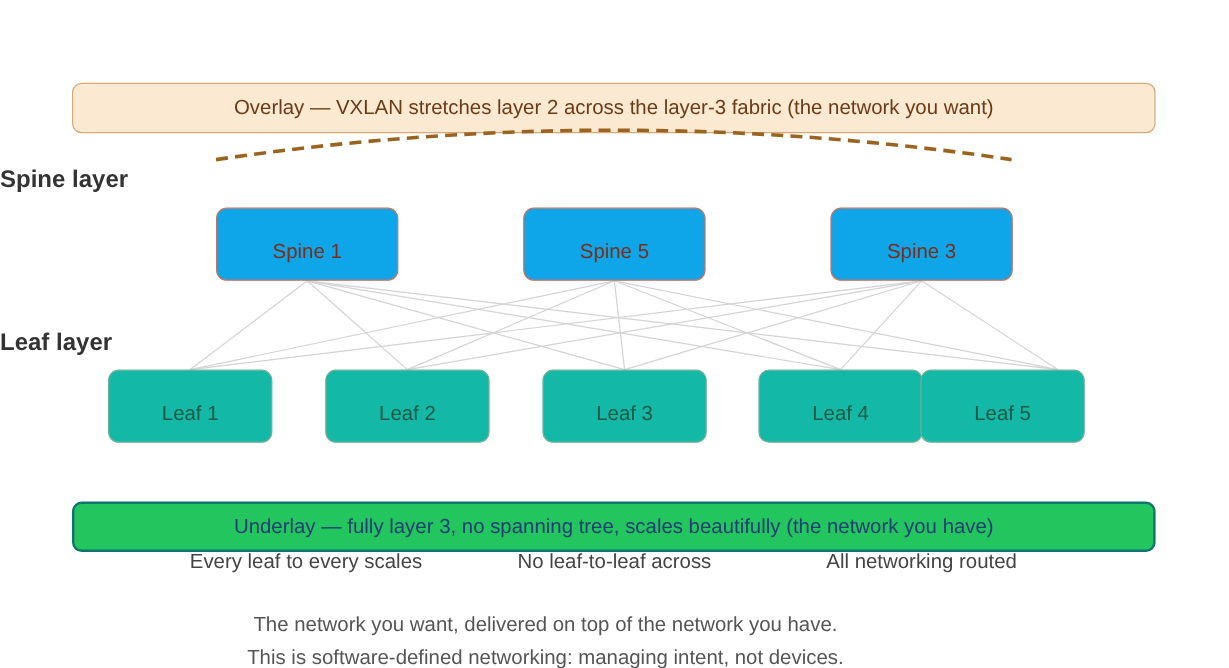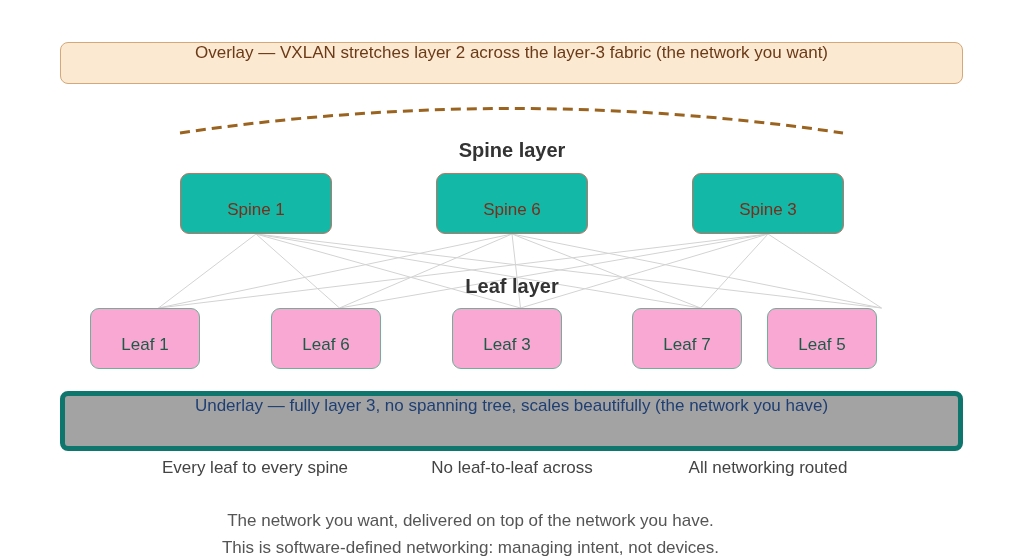--- a/index.html
+++ b/index.html
@@ -1,33 +1,33 @@
 <!DOCTYPE html>
 <html><head>
   <meta charset="utf-8">
   <style>
     html, body { margin: 0; padding: 0; background: #ffffff; }
     body { width: 1024px; height: 557px; position: relative; overflow: hidden;
            font-family: "Liberation Sans", sans-serif; }
     .band { position: absolute; left: 60px; width: 903px; box-sizing: border-box;
-            border-radius: 8px; display: flex; justify-content: center;
-            font-size: 17px; }
+            border-radius: 8px; display: flex; align-items: center; justify-content: center;
+            font-size: 17px; margin-top: 27px; }
     .overlay-band { top: 42px; height: 42px; background: #fbe9d2; border: 1px solid #d4a878; color: #6b3a17; }
-    .underlay-band { top: 391px; height: 60px; background: #a3a3a3; border: 5px solid #0f766e; color: #1f3f73; }
+    .underlay-band { top: 391px; height: 42px; background: #22c55e; border: 2px solid #0f766e; color: #1f3f73; }
     svg.links { position: absolute; left: 0; top: 0; width: 1024px; height: 557px; }
-    .layer-title { position: absolute; left: 0; width: 1024px; text-align: center;
+    .layer-title { position: absolute; left: 0; width: 1024px; 
                    font-weight: bold; font-size: 20px; color: #333333; }
     .spine-title { top: 139px; }
     .leaf-title { top: 275px; }
     .node { position: absolute; box-sizing: border-box; border-radius: 9px;
             display: flex; align-items: center; justify-content: center; font-size: 17px; padding-top: 12px; }
-    .spine { top: 173px; height: 61px; width: 152px; background: #14b8a6; border: 1px solid #c9705f; color: #7a2e1c; }
-    .leaf { top: 308px; height: 61px; width: 110px; background: #f9a8d4; border: 1px solid #6fb097; color: #1e5a45; }
+    .spine { top: 173px; height: 61px; width: 152px; background: #0ea5e9; border: 1px solid #c9705f; color: #7a2e1c; }
+    .leaf { top: 308px; height: 61px; width: 137px; background: #14b8a6; border: 1px solid #6fb097; color: #1e5a45; }
     .fact { position: absolute; top: 458px; width: 260px; text-align: center; font-size: 17px; color: #444444; }
-    .footer-line { position: absolute; left: 16px; width: 909px; text-align: center; font-size: 17px; color: #555555; }
+    .footer-line { position: absolute; left: 0; width: 909px; text-align: center; font-size: 17px; color: #555555; }
     .f1 { top: 511px; }
     .f2 { top: 538px; }
   </style>
 </head>
 <body>
 
 <div class="band overlay-band">
   <span>Overlay — VXLAN stretches layer 2 across the layer-3 fabric (the network you want)</span>
 </div>
 
@@ -51,46 +51,46 @@
       <line x1="768" y1="234" x2="881.5" y2="308" stroke="#d3d3d3" stroke-width="1"></line>
     </g>
 </svg>
 
 <div class="layer-title spine-title">Spine layer</div>
 
 <div class="node spine" style="left:180px">
   <span>Spine 1</span>
 </div>
 <div class="node spine" style="left:436px">
-  <span>Spine 6</span>
+  <span>Spine 5</span>
 </div>
 <div class="node spine" style="left:692px">
   <span>Spine 3</span>
 </div>
 
 <div class="layer-title leaf-title">Leaf layer</div>
 
 <div class="node leaf" style="left:90px">
   <span>Leaf 1</span>
 </div>
 <div class="node leaf" style="left:271px">
-  <span>Leaf 6</span>
+  <span>Leaf 2</span>
 </div>
 <div class="node leaf" style="left:452px">
   <span>Leaf 3</span>
 </div>
 <div class="node leaf" style="left:632px">
-  <span>Leaf 7</span>
+  <span>Leaf 4</span>
 </div>
 <div class="node leaf" style="left:767px">
   <span>Leaf 5</span>
 </div>
 
 <div class="band underlay-band">
   <span>Underlay — fully layer 3, no spanning tree, scales beautifully (the network you have)</span>
 </div>
 
-<div class="fact" style="left:125px">Every leaf to every spine</div>
+<div class="fact" style="left:125px">Every leaf to every scales</div>
 <div class="fact" style="left:382px">No leaf-to-leaf across</div>
 <div class="fact" style="left:638px">All networking routed</div>
 
 <div class="footer-line f1">The network you want, delivered on top of the network you have.</div>
 <div class="footer-line f2">This is software-defined networking: managing intent, not devices.</div>
 
 </body></html>

